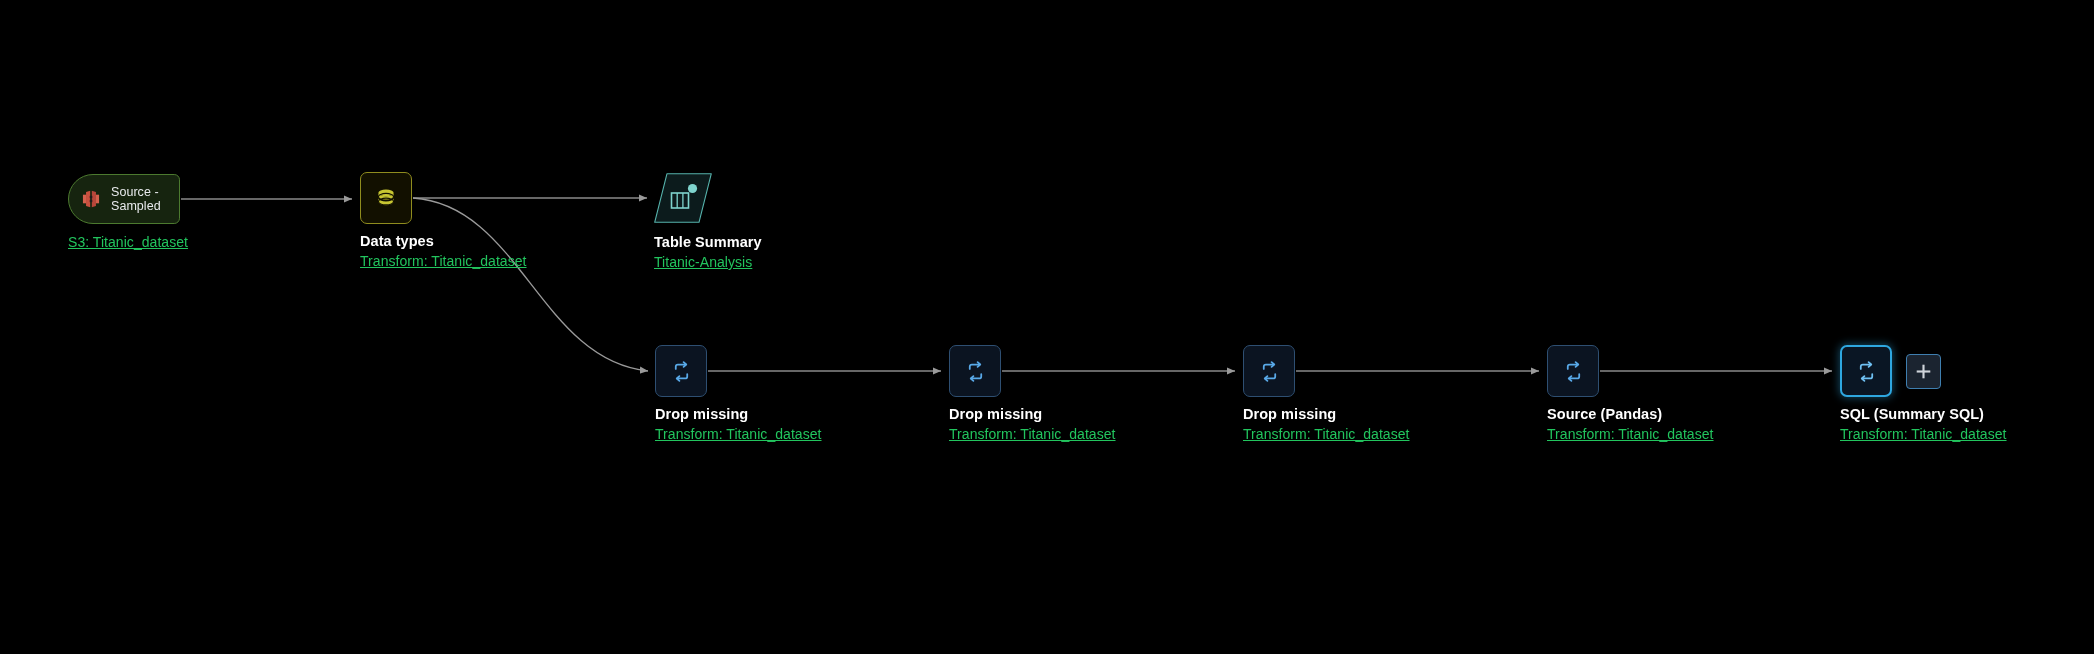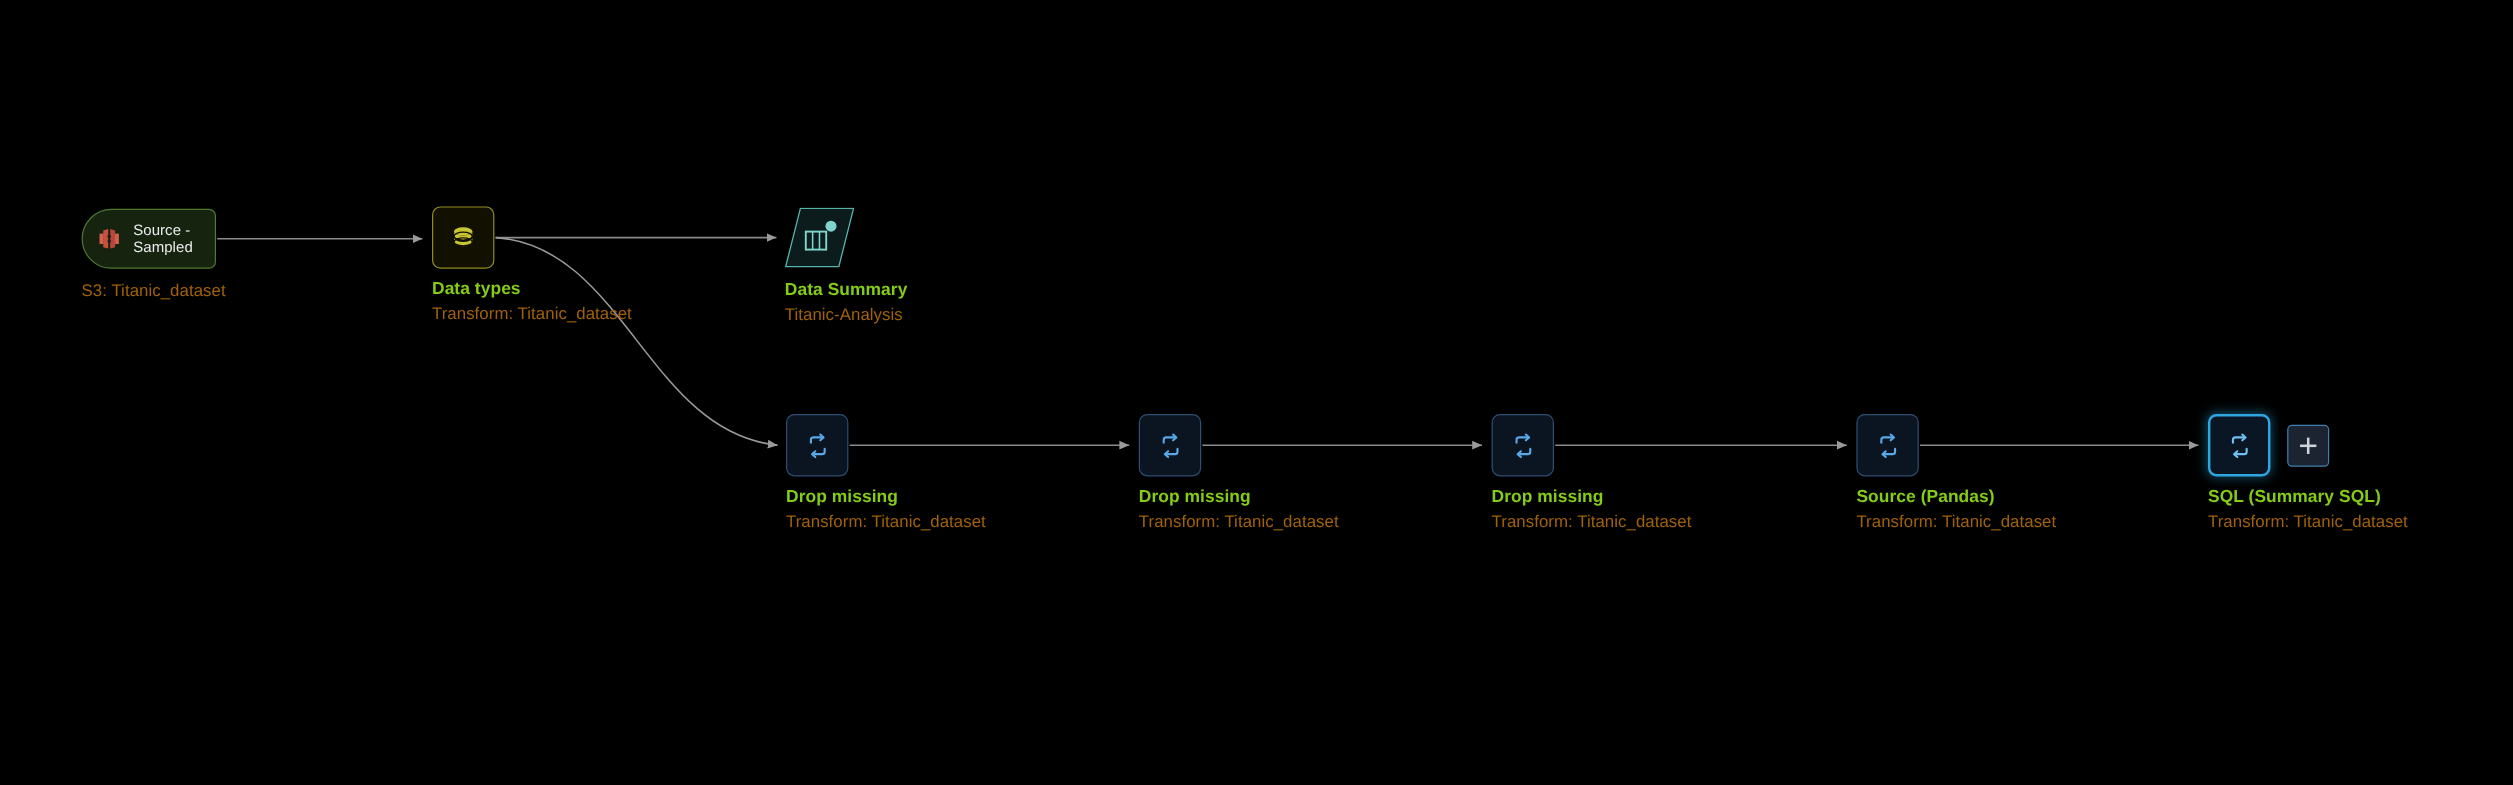--- a/index.html
+++ b/index.html
@@ -40,30 +40,31 @@
 
   .node-labels {
     position: absolute;
     left: 0;
     top: 60px;
     white-space: nowrap;
   }
   .node-title {
     font-size: 14.5px;
     font-weight: bold;
-    color: #84cc16;
+    color: #ffffff;
     line-height: 19px;
     letter-spacing: 0.05px;
   }
   .node-sub {
     font-size: 14px;
     font-weight: normal;
-    color: #a16207;
+    color: #22c55e;
     line-height: 20px;
     letter-spacing: 0.05px;
+    text-decoration: underline;
   }
 
   
   .source-shape {
     position: absolute;
     left: 0;
     top: 0;
     width: 112px;
     height: 50px;
     box-sizing: border-box;
@@ -221,21 +222,21 @@
         <path d="M13 0.7 L57.3 0.7 L45 49.3 L0.7 49.3 Z" fill="#0c1b1c" stroke="#56b3ac" stroke-width="1.1" stroke-linejoin="round"></path>
         <g>
           <rect x="17.5" y="20" width="17" height="15" fill="none" stroke="#7fd4cd" stroke-width="1.6"></rect>
           <line x1="23.2" y1="20" x2="23.2" y2="35" stroke="#7fd4cd" stroke-width="1.3"></line>
           <line x1="28.9" y1="20" x2="28.9" y2="35" stroke="#7fd4cd" stroke-width="1.3"></line>
           <circle cx="38.5" cy="15.5" r="4.6" fill="#7fd4cd"></circle>
         </g>
       </svg>
     </div>
     <div class="node-labels">
-      <div class="node-title">Data Summary</div>
+      <div class="node-title">Table Summary</div>
       <div class="node-sub">Titanic-Analysis</div>
     </div>
   </div>
 
   <div class="node" id="n-dropcolumn" style="left: 655px; top: 345px;">
     <div class="tf-shape">
       <svg width="25" height="25" viewBox="0 0 24 24" fill="none" stroke="#59a9e8" stroke-width="1.7" stroke-linecap="round" stroke-linejoin="round">
         <path d="M6.5 9.5 v-2.2 a2 2 0 0 1 2 -2 h7.2"></path>
         <path d="M14 3 l2.6 2.3 l-2.6 2.3"></path>
         <path d="M17.5 14.5 v2.2 a2 2 0 0 1 -2 2 h-7.2"></path>

